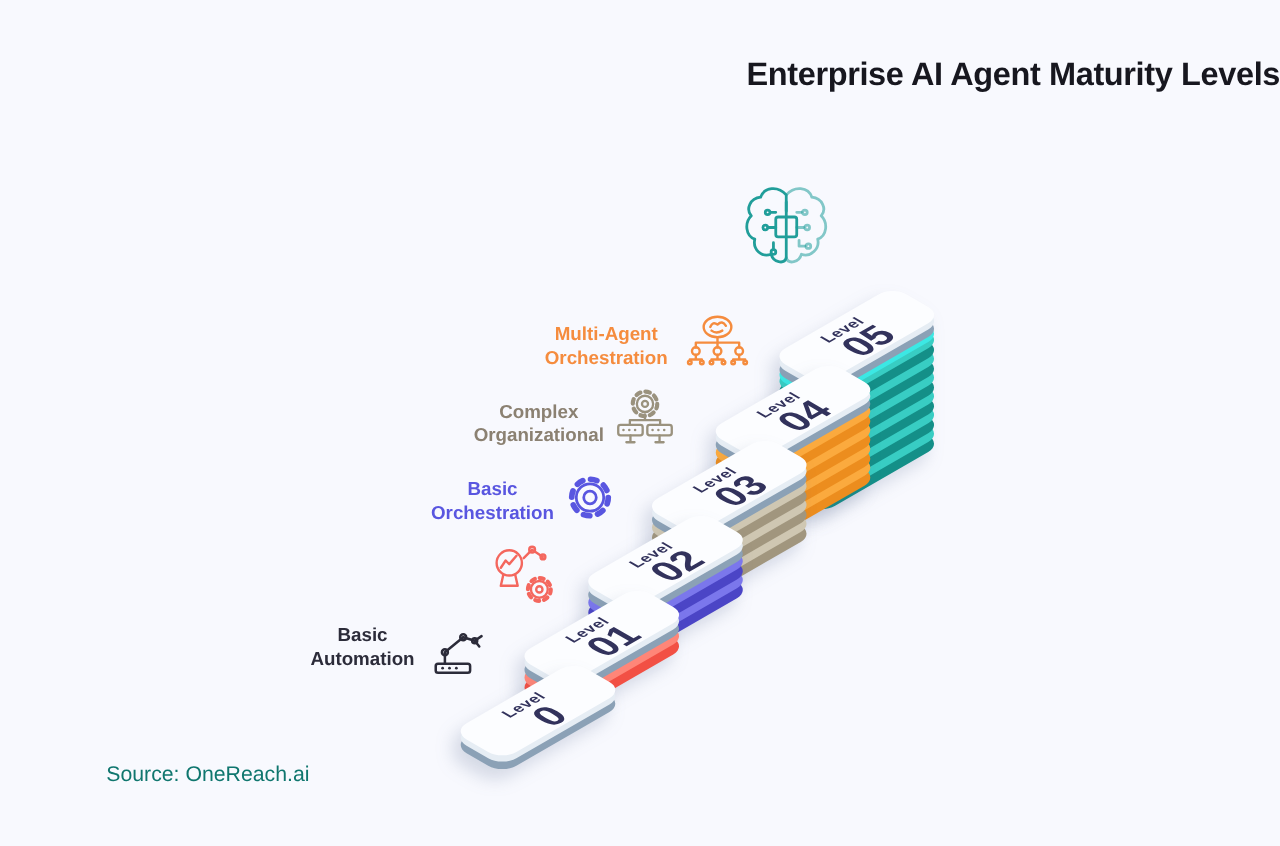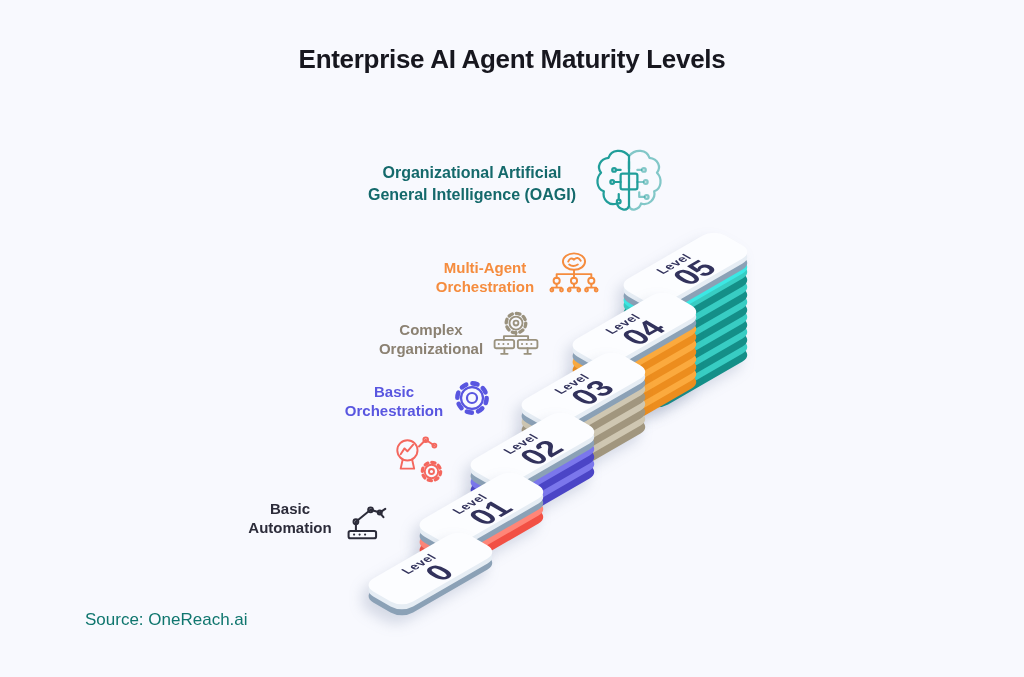--- a/index.html
+++ b/index.html
@@ -1,18 +1,18 @@
 <!DOCTYPE html>
 <html><head>
 <meta charset="utf-8">
 <style>
   html,body{margin:0;padding:0}
   .stage{position:relative;width:1024px;height:677px;background:#f8f9fe;overflow:hidden;
          font-family:"Liberation Sans",sans-serif;}
-  .title{position:absolute;top:44px;left:0;width:100%;text-align:center;
+  .title{position:absolute;top:44px;left:0;width:100%;text-align:right;
          font-size:26px;font-weight:700;letter-spacing:-0.3px;color:#17171f;}
   #stairs{position:absolute;left:0;top:0;}
   .lv-label{position:absolute;font-weight:700;font-size:15px;line-height:1.27;
             text-align:center;white-space:pre-line;}
   .lv-label.oagi{font-size:16px;text-align:center;line-height:1.35;}
   .lv-icon{position:absolute;}
   .lv-icon svg{width:100%;height:100%;display:block;}
   .lv-icon svg .lt{opacity:.55;}
   .source{position:absolute;left:85px;top:610px;font-size:17px;color:#2b2b33;}
 </style>
@@ -117,22 +117,20 @@
     </svg>
 
   <div class="lv-label" style="left: 240px; top: 499px; width: 100px; color: rgb(44, 44, 58);">Basic
 Automation</div>
   <div class="lv-label" style="left: 344px; top: 382px; width: 100px; color: rgb(89, 86, 224);">Basic
 Orchestration</div>
   <div class="lv-label" style="left: 376px; top: 320px; width: 110px; color: rgb(139, 129, 114);">Complex
 Organizational</div>
   <div class="lv-label" style="left: 430px; top: 258px; width: 110px; color: rgb(245, 140, 62);">Multi-Agent
 Orchestration</div>
-  <div class="lv-label oagi" style="left: 342px; top: 162px; width: 260px; color: rgb(20, 105, 107);">Organizational Artificial
-General Intelligence (OAGI)</div>
 
   <span class="lv-icon" style="left: 342px; top: 497px; width: 48px; height: 44px; color: rgb(44, 44, 58);">
     <svg viewBox="0 0 52 48" fill="none" stroke="currentColor" stroke-width="2.2" stroke-linecap="round" stroke-linejoin="round">
       <rect x="7" y="37" width="30" height="8" rx="2"></rect>
       <circle cx="13" cy="41" r="1.2" fill="currentColor" stroke="none"></circle>
       <circle cx="19" cy="41" r="1.2" fill="currentColor" stroke="none"></circle>
       <circle cx="25" cy="41" r="1.2" fill="currentColor" stroke="none"></circle>
       <path d="M15 37 V27 L31 14"></path>
       <circle cx="15" cy="27" r="2.6"></circle>
       <circle cx="31" cy="14" r="2.6"></circle>

